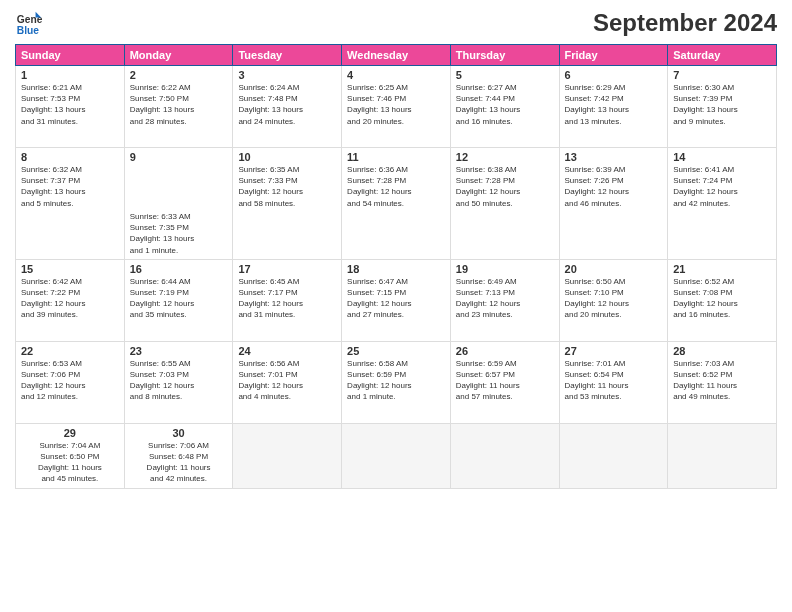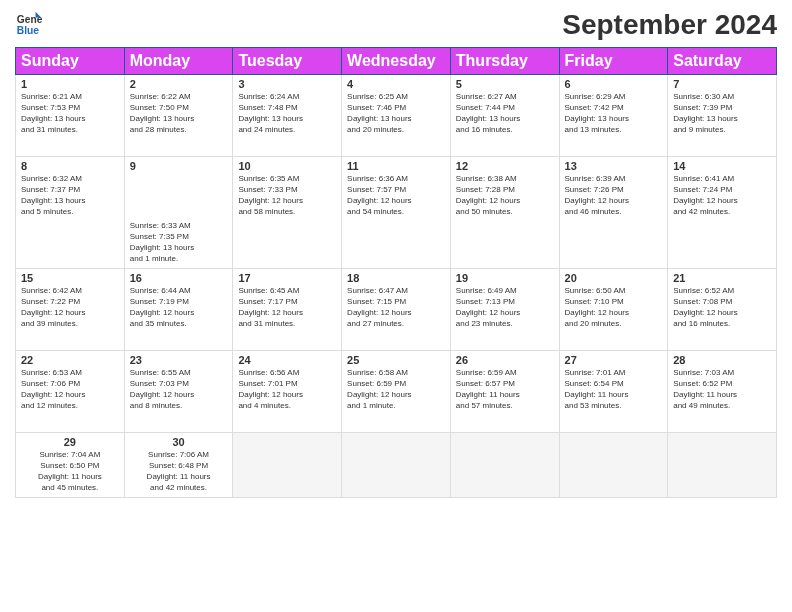--- a/index.html
+++ b/index.html
@@ -27,38 +27,38 @@
       gap: 4px;
     }
     .logo-icon {
       width: 28px;
       height: 28px;
     }
     .title-area {
       text-align: right;
     }
     .month-title {
-      font-size: 28px;
+      font-size: 24px;
       font-weight: bold;
       color: #333;
       line-height: 1.1;
     }
     .location {
       font-size: 13px;
       color: #555;
     }
     .calendar {
       width: 100%;
       border-collapse: collapse;
       border: 1px solid #ccc;
     }
     .calendar th {
-      background: #d946ef;
+      background: #ec4899;
       color: #fff;
-      font-size: 16px;
+      font-size: 11px;
       font-weight: bold;
       padding: 4px 5px;
       text-align: left;
       border: 1px solid #1a5a9a;
     }
     .calendar td {
       vertical-align: top;
       padding: 3px 5px;
       border: 1px solid #ddd;
       font-size: 8.5px;
@@ -185,21 +185,21 @@
           <td>
             <span class="day-num">10</span>
             <div class="day-info" style="white-space: pre-line;">Sunrise: 6:35 AM
 Sunset: 7:33 PM
 Daylight: 12 hours
 and 58 minutes.</div>
           </td>
           <td>
             <span class="day-num">11</span>
             <div class="day-info" style="white-space: pre-line;">Sunrise: 6:36 AM
-Sunset: 7:57 PM
+Sunset: 7:28 PM
 Daylight: 12 hours
 and 54 minutes.</div>
           </td>
           <td>
             <span class="day-num">12</span>
             <div class="day-info" style="white-space: pre-line;">Sunrise: 6:38 AM
 Sunset: 7:28 PM
 Daylight: 12 hours
 and 50 minutes.</div>
           </td>

